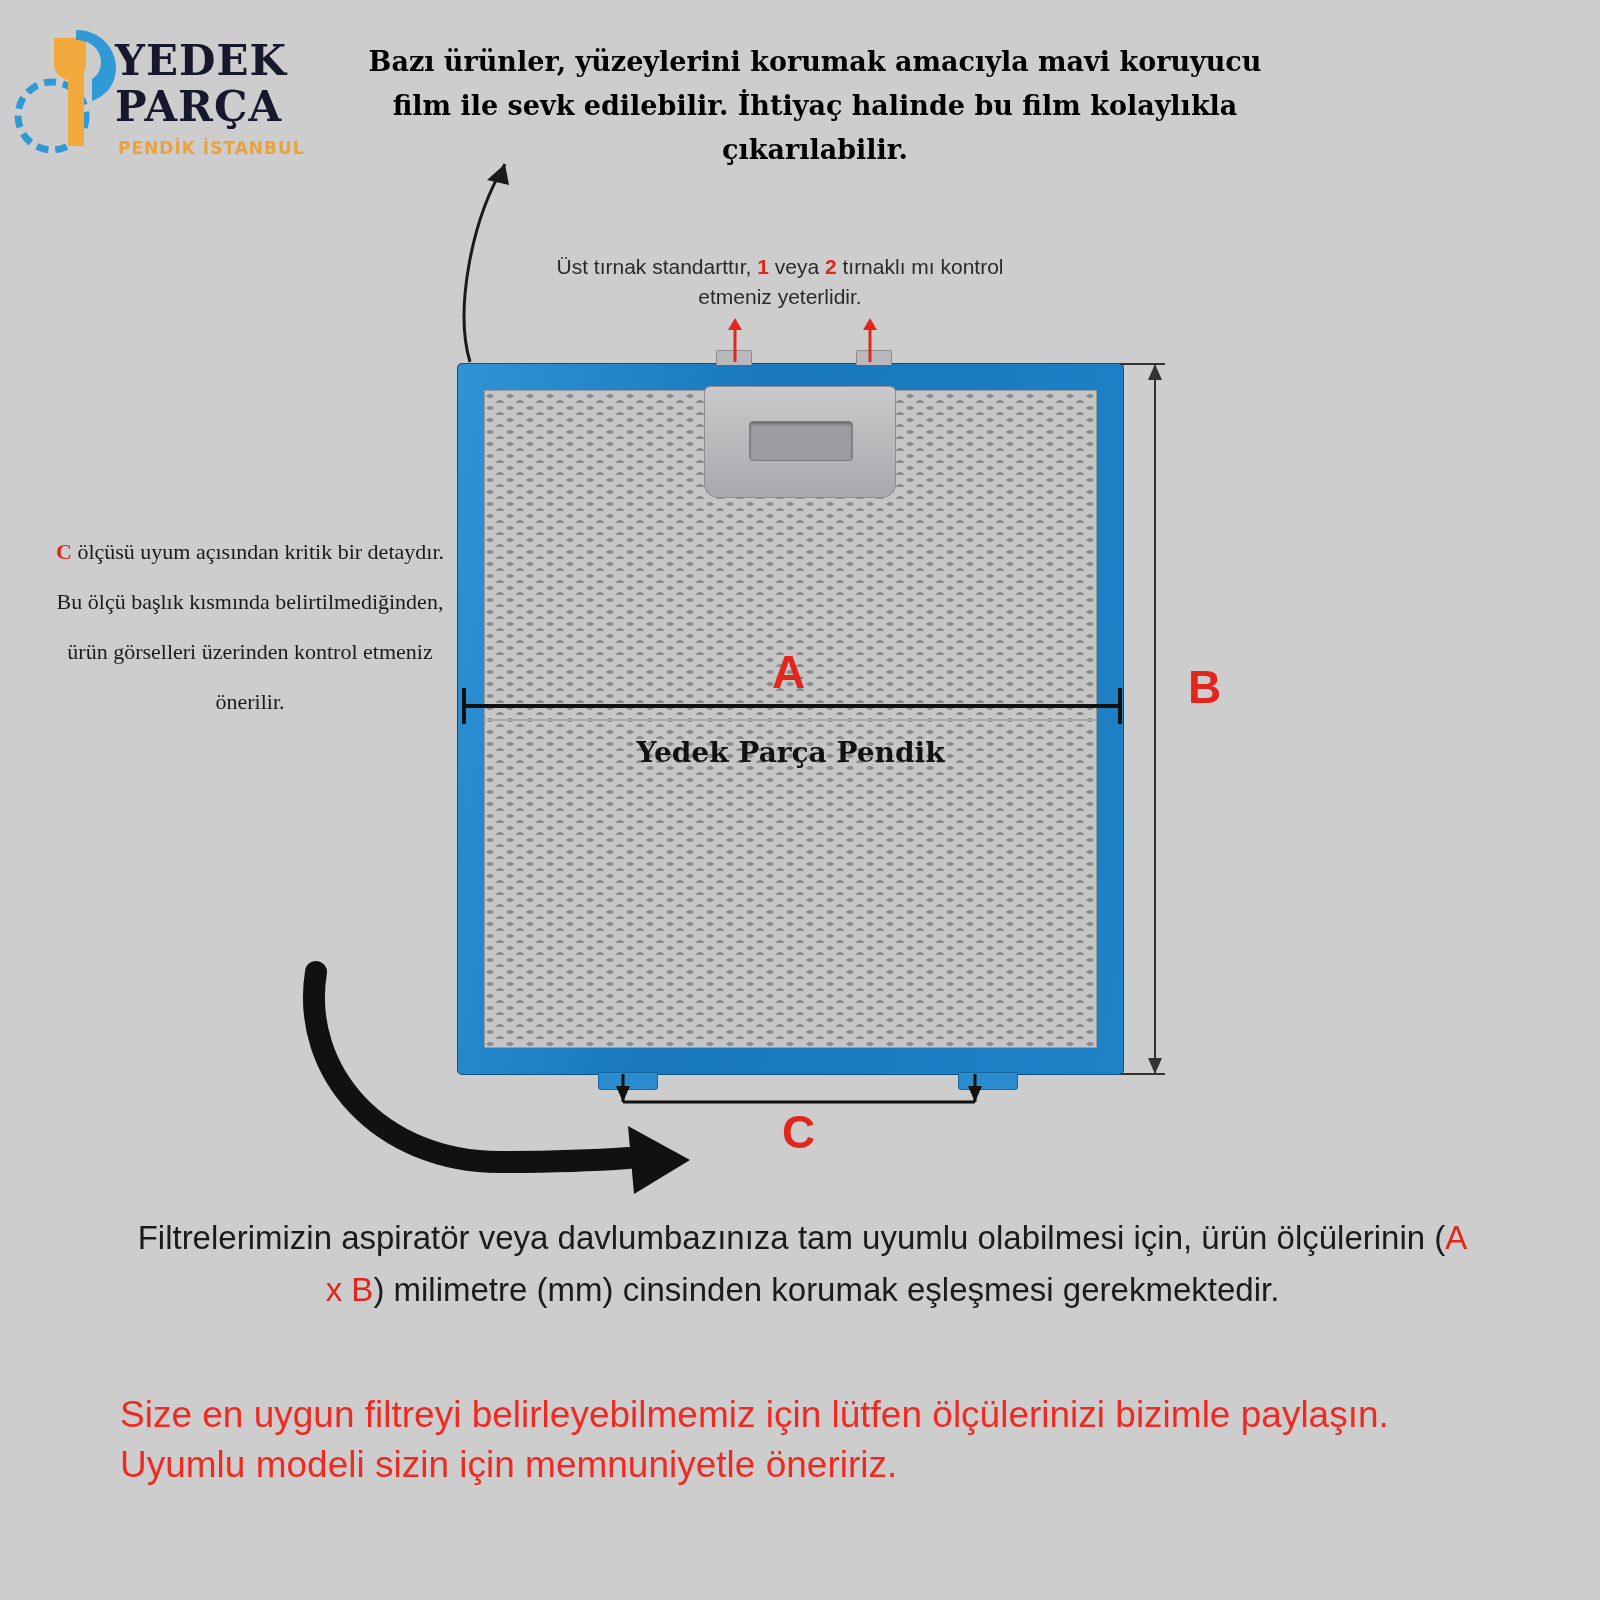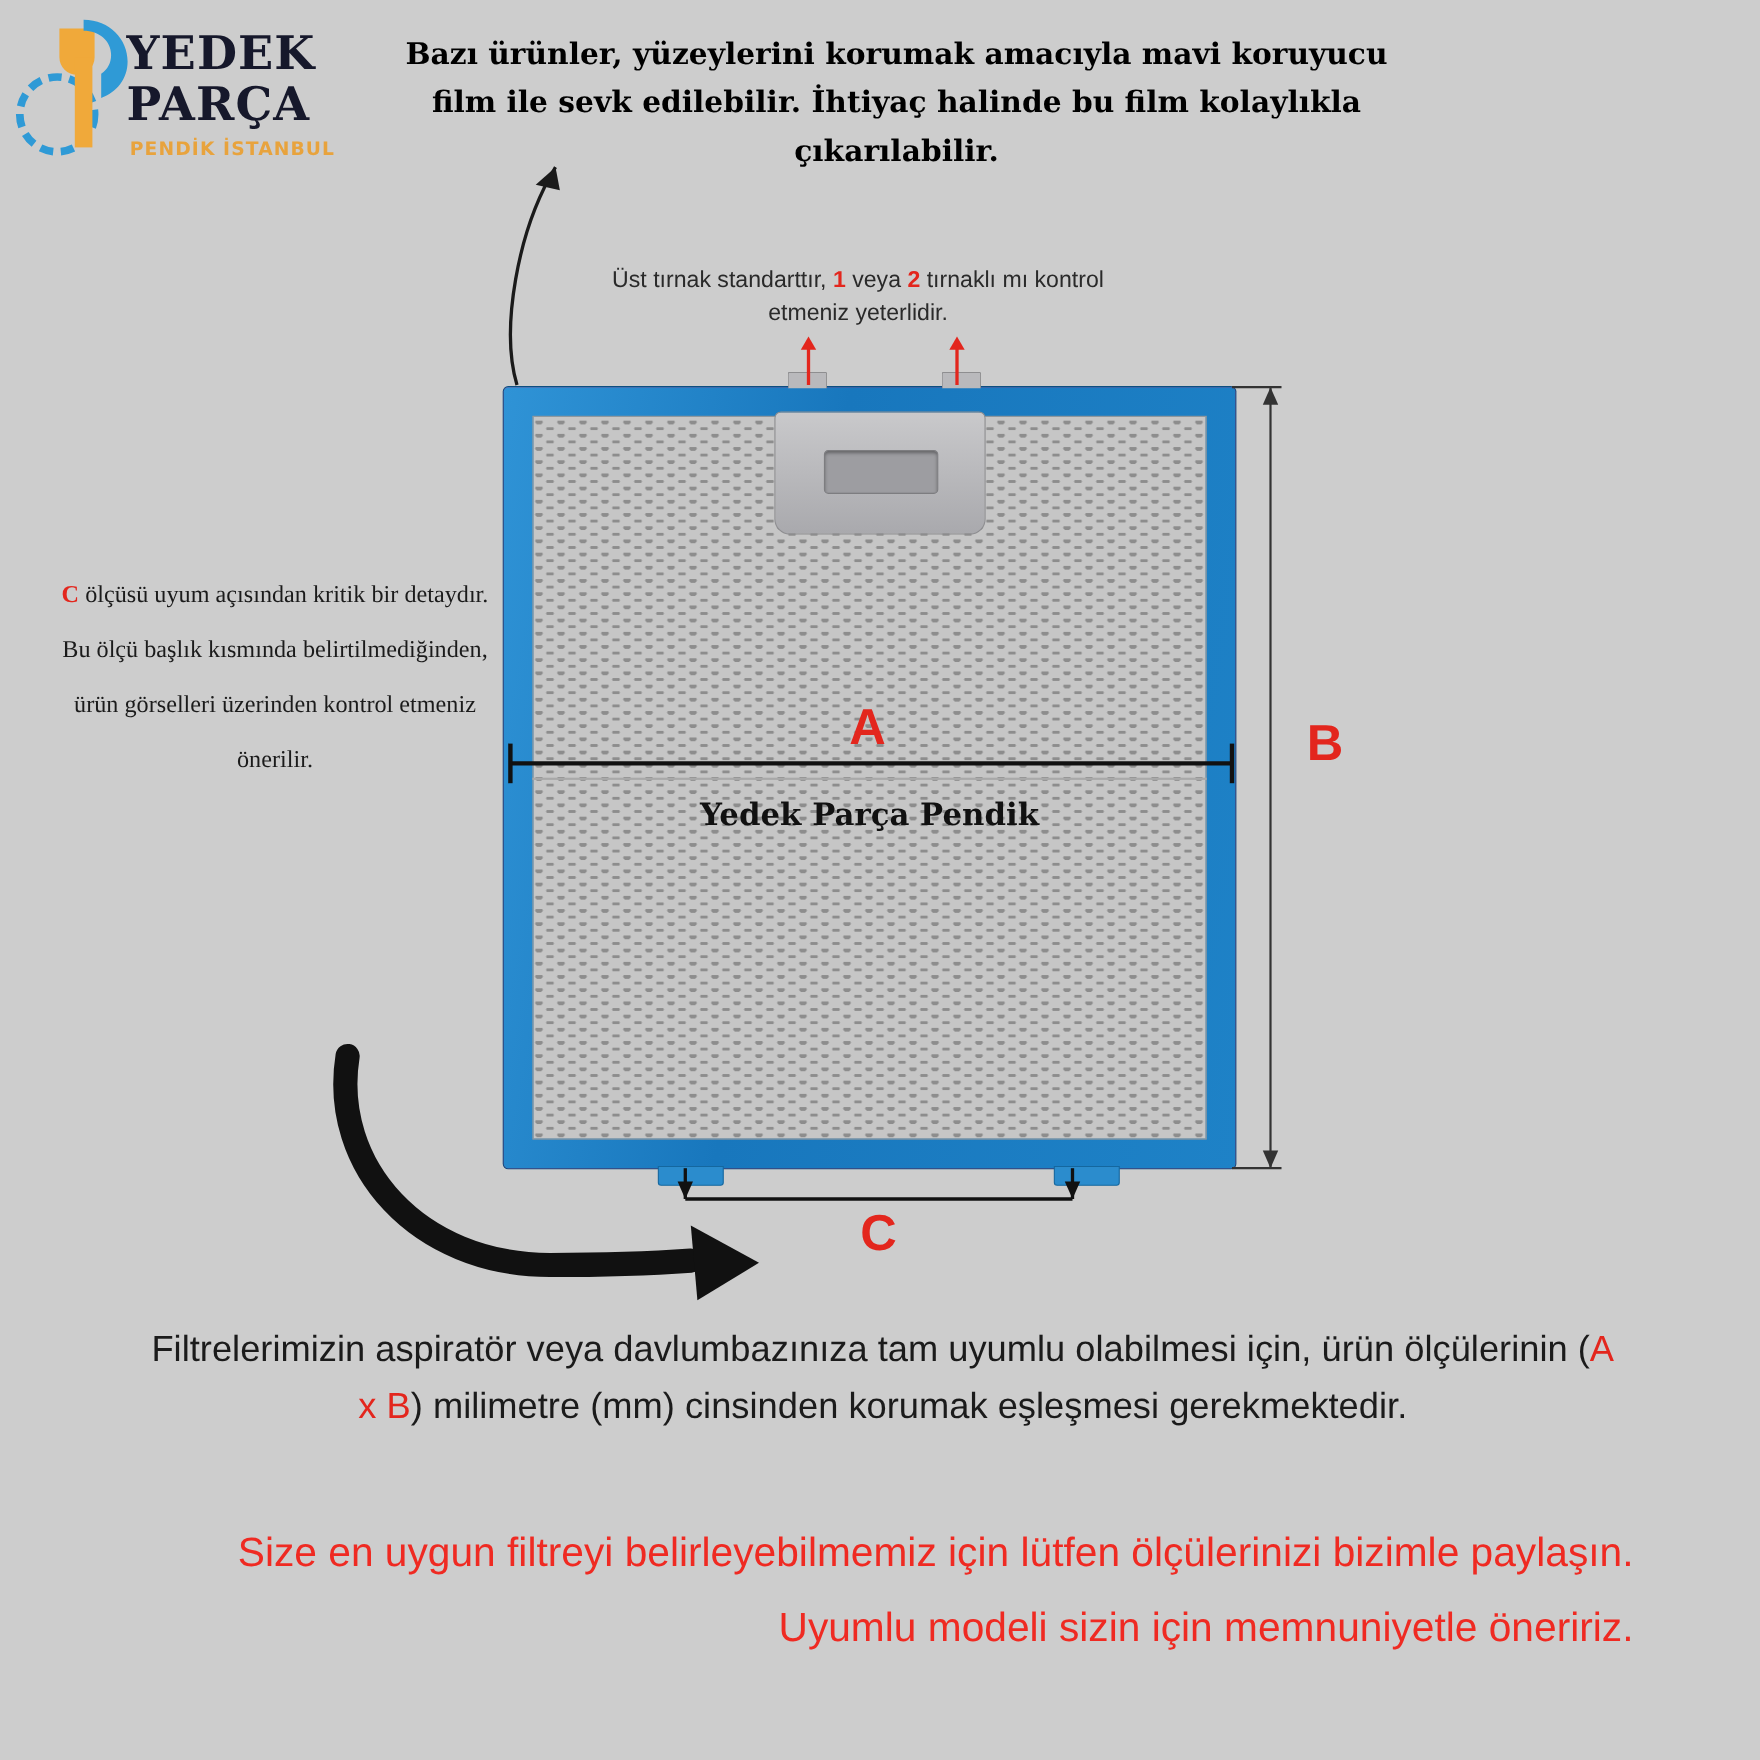--- a/index.html
+++ b/index.html
@@ -3,21 +3,21 @@
 <meta charset="utf-8">
 <style>
   html,body{margin:0;padding:0;}
   body{
     width:1600px;height:1600px;
     background:#cdcdcd;
     font-family:"DejaVu Sans", sans-serif;
     position:relative;
     overflow:hidden;
   }
-  .root{position:absolute;left:0;top:0;width:1600px;height:1356px;}
+  .root{position:absolute;left:0;top:12px;width:1600px;height:1356px;}
 
   
   .logo{position:absolute;left:10px;top:8px;width:320px;height:145px;}
   .logo svg{position:absolute;left:0;top:0;}
   .logo-text{
     position:absolute;left:105px;top:18px;
     font-family:"DejaVu Serif", serif;
     font-weight:bold;font-size:42px;line-height:46px;
     color:#16182b;letter-spacing:1px;
   }
@@ -125,23 +125,23 @@
   
   .bottom-note{
     position:absolute;left:130px;top:1200px;width:1345px;
     text-align:center;
     font-family:"Liberation Sans", sans-serif;
     font-size:33px;line-height:52px;color:#1b1b1b;
   }
   .bottom-note .ab{color:#e3261d;}
   .red-note{
     position:absolute;left:120px;top:1378px;width:1365px;
-    text-align:right;
+    text-align:left;
     font-family:"Liberation Sans", sans-serif;
-    font-size:37px;line-height:68px;color:#ef2a22;
+    font-size:37px;line-height:50px;color:#ef2a22;
   }
 </style>
 </head>
 <body>
 
 <div class="root">
 
   <div class="logo">
     <svg width="320" height="150" viewBox="0 0 320 150">
       <circle cx="42" cy="96" r="34" fill="none" stroke="#2f9ad6" stroke-width="7" stroke-dasharray="12 7"></circle>

